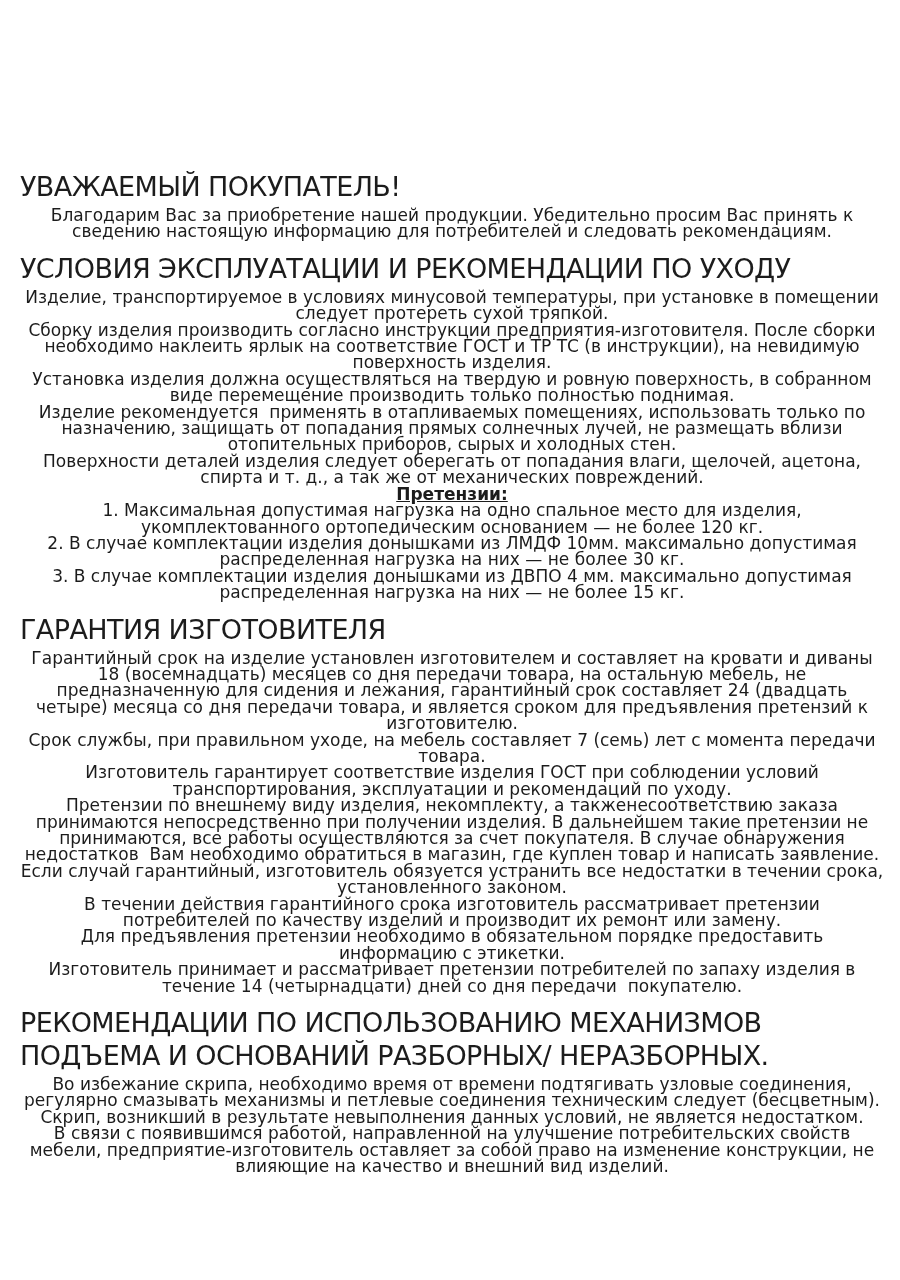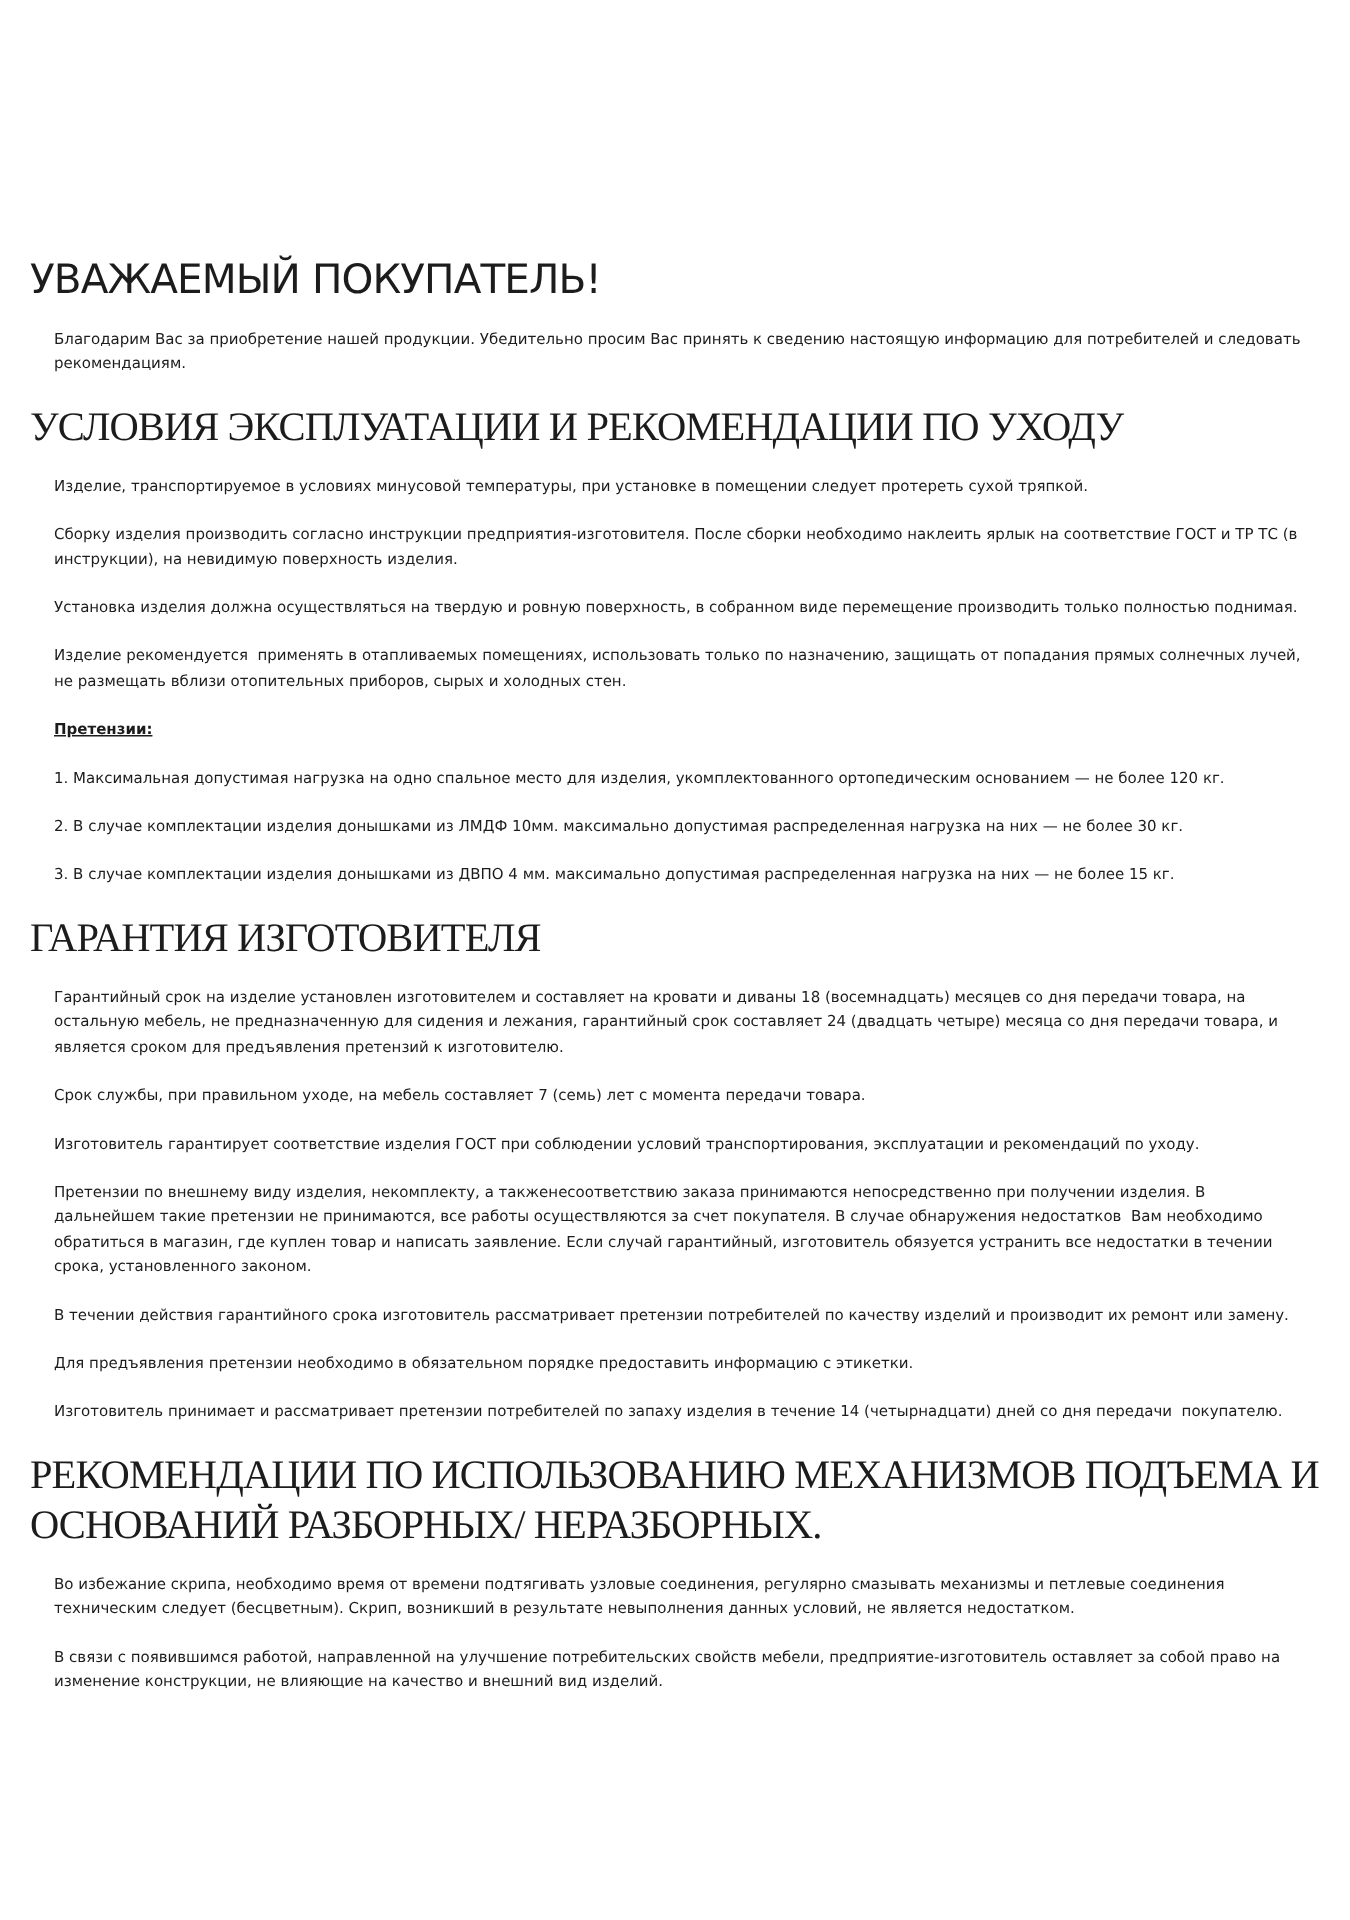--- a/index.html
+++ b/index.html
@@ -21,27 +21,27 @@
   }
   .heading {
     font-size: 27px;
     line-height: 33px;
     font-weight: 400;
     letter-spacing: -0.6px;
     margin: 0 0 4px 0;
   }
   section + section .heading {
     margin-top: 12px;
-    font-family: Liberation Serif, serif;
   }
   .doc p {
-    margin: 16px;
-    font-size: 10px;
+    margin: 0;
+    font-size: 17px;
     line-height: 16.4px;
     white-space: pre-wrap;
+    text-align: center;
   }
   .attention {
     font-weight: bold;
     text-decoration: underline;
   }
 </style>
 </head>
 <body>
 
 <main class="doc">
@@ -50,20 +50,21 @@
     <h1 class="heading">УВАЖАЕМЫЙ ПОКУПАТЕЛЬ!</h1>
     <p>Благодарим Вас за приобретение нашей продукции. Убедительно просим Вас принять к сведению настоящую информацию для потребителей и следовать рекомендациям.</p>
   </section>
 
   <section>
     <h1 class="heading">УСЛОВИЯ ЭКСПЛУАТАЦИИ И РЕКОМЕНДАЦИИ ПО УХОДУ</h1>
     <p>Изделие, транспортируемое в условиях минусовой температуры, при установке в помещении следует протереть сухой тряпкой.</p>
     <p>Сборку изделия производить согласно инструкции предприятия-изготовителя. После сборки необходимо наклеить ярлык на соответствие ГОСТ и ТР ТС (в инструкции), на невидимую поверхность изделия.</p>
     <p>Установка изделия должна осуществляться на твердую и ровную поверхность, в собранном виде перемещение производить только полностью поднимая.</p>
     <p>Изделие рекомендуется  применять в отапливаемых помещениях, использовать только по назначению, защищать от попадания прямых солнечных лучей, не размещать вблизи отопительных приборов, сырых и холодных стен.</p>
+    <p>Поверхности деталей изделия следует оберегать от попадания влаги, щелочей, ацетона, спирта и т. д., а так же от механических повреждений.</p>
     <p class="attention">Претензии:</p>
     <p>1. Максимальная допустимая нагрузка на одно спальное место для изделия, укомплектованного ортопедическим основанием — не более 120 кг.</p>
     <p>2. В случае комплектации изделия донышками из ЛМДФ 10мм. максимально допустимая распределенная нагрузка на них — не более 30 кг.</p>
     <p>3. В случае комплектации изделия донышками из ДВПО 4 мм. максимально допустимая распределенная нагрузка на них — не более 15 кг.</p>
   </section>
 
   <section>
     <h1 class="heading">ГАРАНТИЯ ИЗГОТОВИТЕЛЯ</h1>
     <p>Гарантийный срок на изделие установлен изготовителем и составляет на кровати и диваны 18 (восемнадцать) месяцев со дня передачи товара, на остальную мебель, не предназначенную для сидения и лежания, гарантийный срок составляет 24 (двадцать четыре) месяца со дня передачи товара, и является сроком для предъявления претензий к изготовителю.</p>
     <p>Срок службы, при правильном уходе, на мебель составляет 7 (семь) лет с момента передачи товара.</p>

